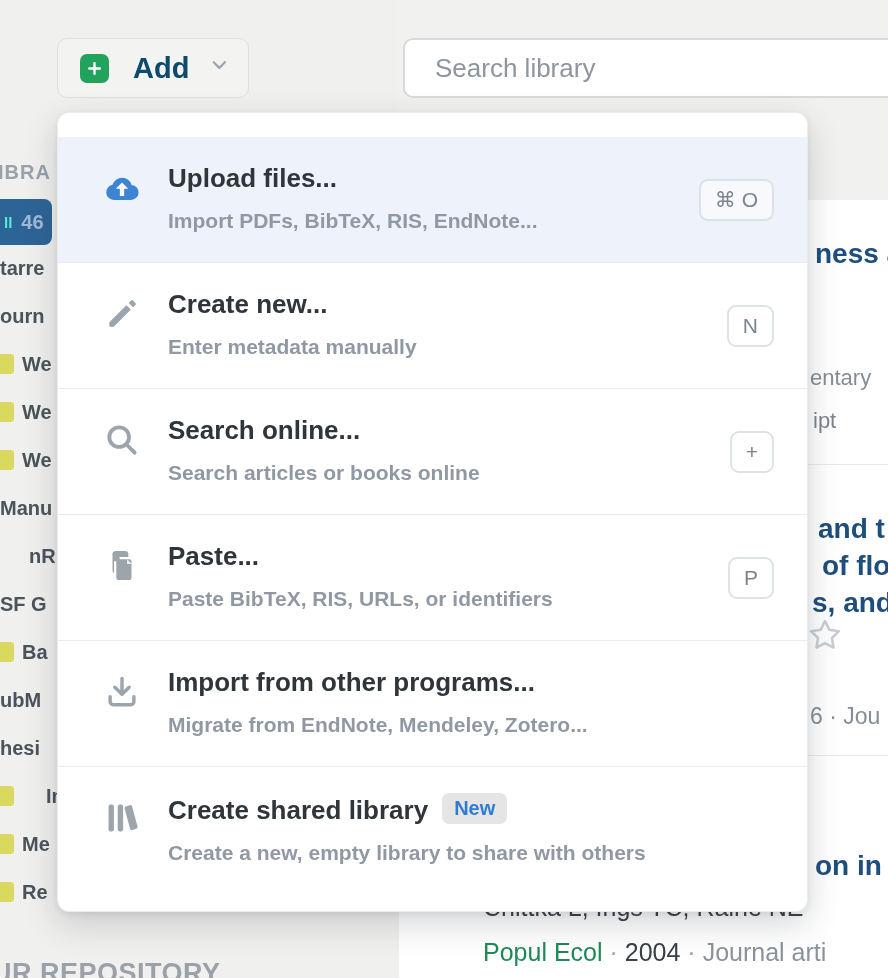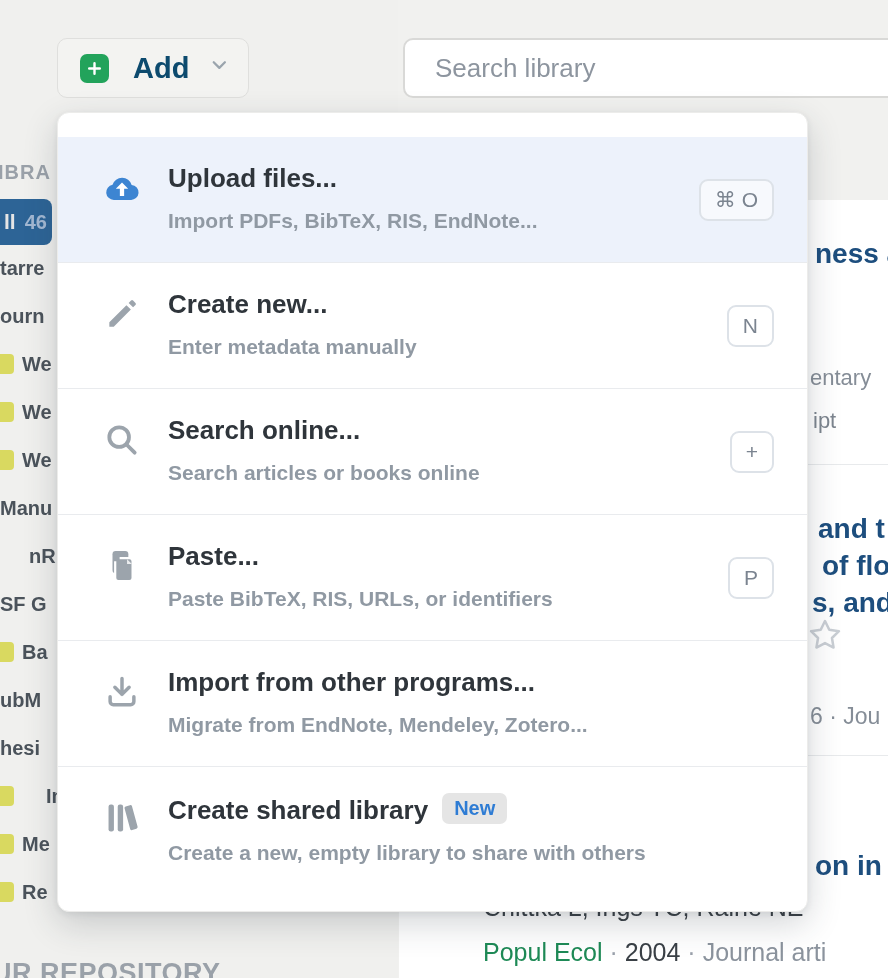--- a/index.html
+++ b/index.html
@@ -39,21 +39,21 @@
   
   .side-header {
     position:absolute; z-index:1; font-weight:bold; color:#9aa1a9;
     font-size:20px; letter-spacing:1px; white-space:nowrap;
   }
   .side-selected {
     position:absolute; left:-14px; top:199px; width:66px; height:46px; z-index:1;
     background:#2d6496; border-radius:8px; display:flex; align-items:center;
     padding-left:18px; gap:9px; overflow:hidden;
   }
-  .side-selected .lbl { color:#e5e5e5; font-weight:bold; font-size:21px; }
+  .side-selected .lbl { color:#5eead4; font-weight:bold; font-size:15px; }
   .side-selected .cnt { color:#a3b8d2; font-weight:600; font-size:20px; }
   .side-row {
     position:absolute; left:0; z-index:1; display:flex; align-items:center;
     font-weight:bold; font-size:20px; color:#4b535b; white-space:nowrap; height:26px;
   }
   .folder-sq {
     width:20px; height:20px; border-radius:4px; background:#d9d960;
     margin-left:-6px; margin-right:8px; flex:none;
   }
 

